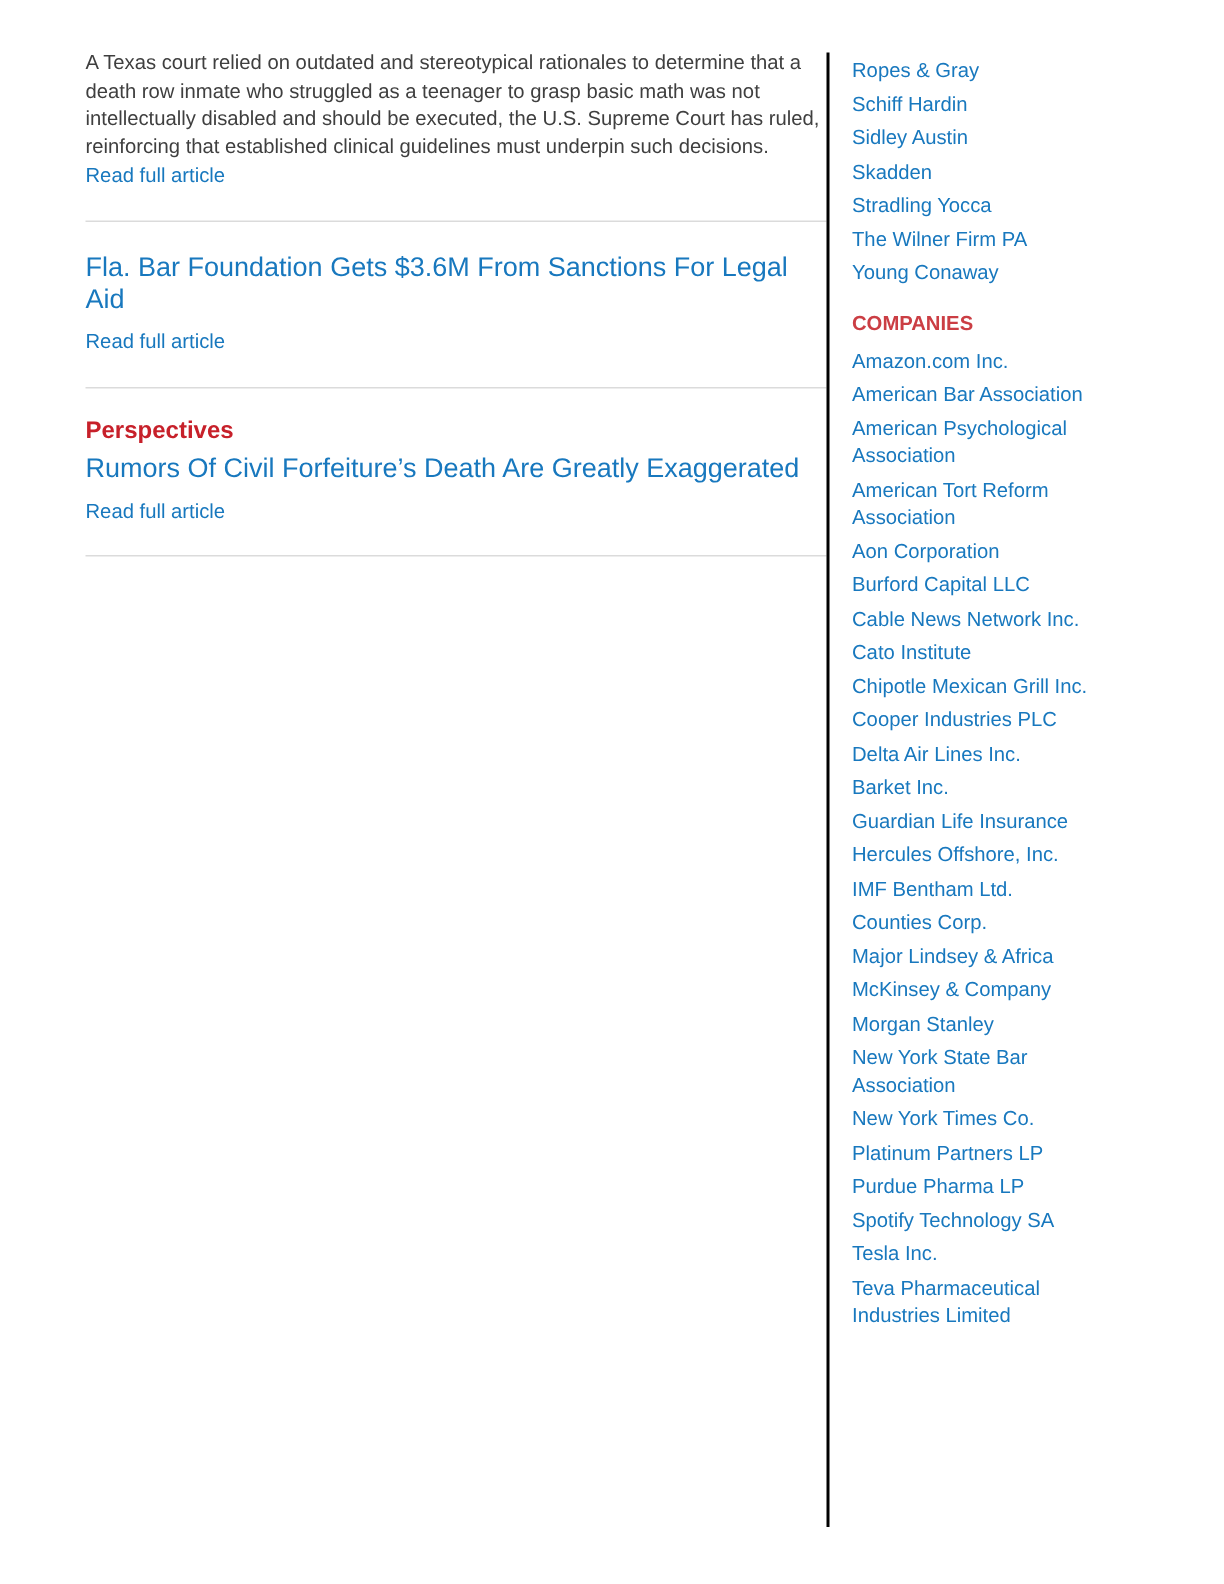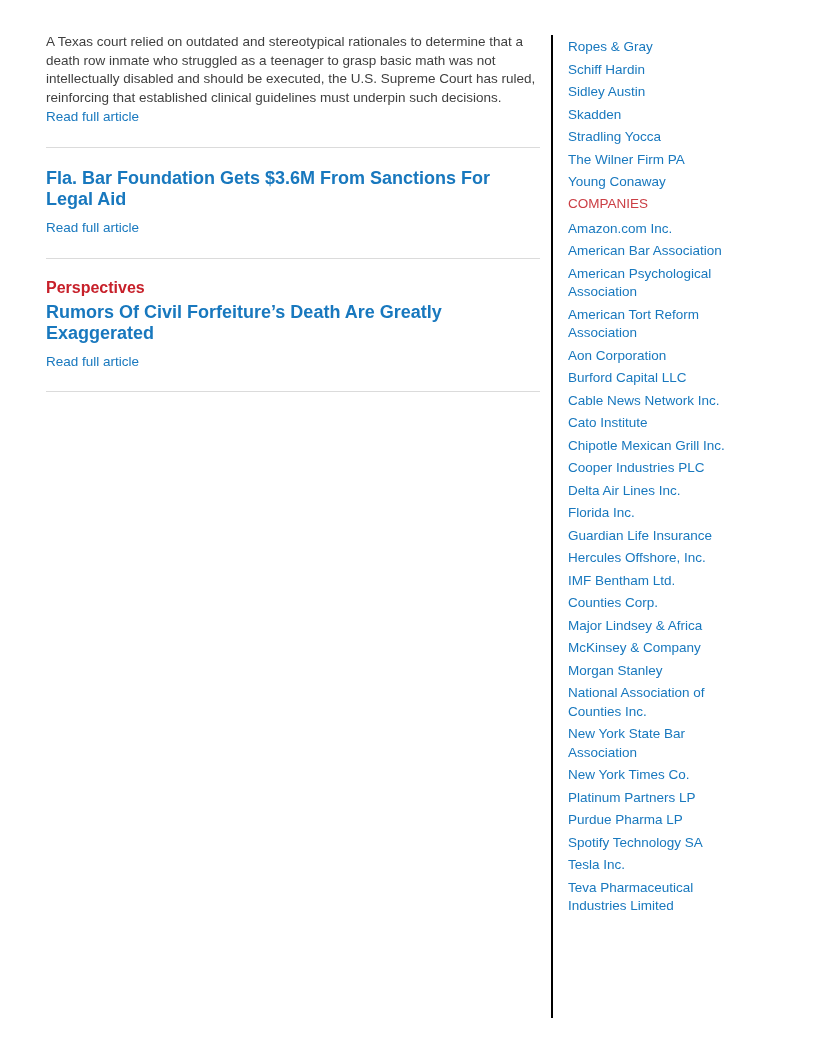--- a/index.html
+++ b/index.html
@@ -9,21 +9,21 @@
   }
   body {
     position: relative;
     width: 816px;
     height: 1056px;
     overflow: hidden;
     font-family: "Liberation Sans", sans-serif;
   }
   .main-col {
     position: absolute;
-    left: 46px;
+    left: 57px;
     top: 33px;
     width: 494px;
   }
   .summary {
     font-size: 13.5px;
     line-height: 18.6px;
     color: var(--body-text, #3f3f3f);
     margin: 0;
   }
   .read-link {
@@ -34,21 +34,21 @@
     color: var(--link-blue, #1878be);
     cursor: pointer;
   }
   .divider {
     border: 0;
     border-top: 1px solid var(--divider-gray, #dbdbdb);
     margin: 20px 0 20px 0;
   }
   .headline {
     font-size: 18px;
-    font-weight: 700;
+    font-weight: 400;
     line-height: 21px;
     color: var(--link-blue, #1878be);
     margin: 0 0 8px 0;
     cursor: pointer;
   }
   .kicker {
     font-size: 16px;
     font-weight: 700;
     color: var(--perspectives-red, #c7202a);
     margin: 0 0 5px 0;
@@ -72,23 +72,23 @@
     max-width: 163px;
     font-size: 13.5px;
     line-height: 18.5px;
     margin-bottom: 4px;
     color: var(--link-blue, #1878be);
     text-decoration: none;
     cursor: pointer;
   }
   .side-header {
     font-size: 13.5px;
-    font-weight: 400;
+    font-weight: 700;
     color: var(--companies-red, #cb3e44);
-    margin: 4px 0 9px 0;
+    margin: 16px 0 9px 0;
   }
 </style>
 </head>
 <body>
 
 <div class="page">
 
   <main class="main-col">
 
     <article>
@@ -128,29 +128,28 @@
         <a class="side-link">American Bar Association</a>
         <a class="side-link">American Psychological Association</a>
         <a class="side-link">American Tort Reform Association</a>
         <a class="side-link">Aon Corporation</a>
         <a class="side-link">Burford Capital LLC</a>
         <a class="side-link">Cable News Network Inc.</a>
         <a class="side-link">Cato Institute</a>
         <a class="side-link">Chipotle Mexican Grill Inc.</a>
         <a class="side-link">Cooper Industries PLC</a>
         <a class="side-link">Delta Air Lines Inc.</a>
-        <a class="side-link">Florida Inc.</a>
+        <a class="side-link">Barket Inc.</a>
         <a class="side-link">Guardian Life Insurance</a>
         <a class="side-link">Hercules Offshore, Inc.</a>
         <a class="side-link">IMF Bentham Ltd.</a>
         <a class="side-link">Counties Corp.</a>
         <a class="side-link">Major Lindsey &amp; Africa</a>
         <a class="side-link">McKinsey &amp; Company</a>
         <a class="side-link">Morgan Stanley</a>
-        <a class="side-link">National Association of Counties Inc.</a>
         <a class="side-link">New York State Bar Association</a>
         <a class="side-link">New York Times Co.</a>
         <a class="side-link">Platinum Partners LP</a>
         <a class="side-link">Purdue Pharma LP</a>
         <a class="side-link">Spotify Technology SA</a>
         <a class="side-link">Tesla Inc.</a>
         <a class="side-link">Teva Pharmaceutical Industries Limited</a>
       </nav>
   </aside>
 

